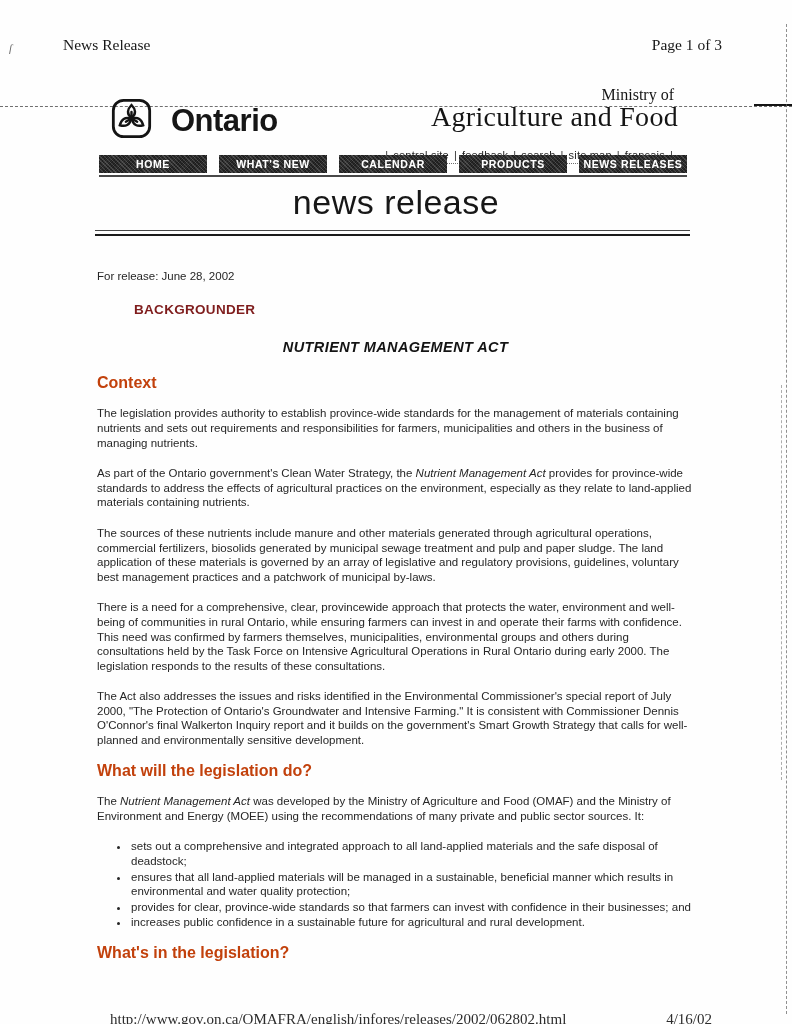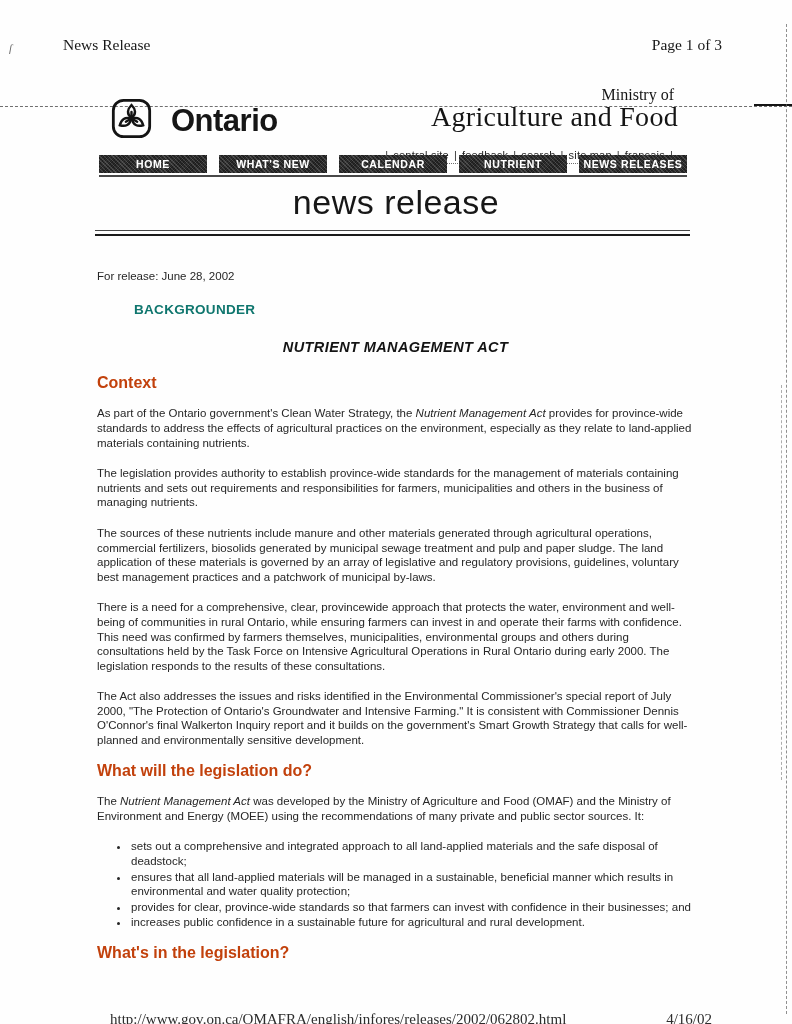--- a/index.html
+++ b/index.html
@@ -79,21 +79,21 @@
   .double-rule {
     position:absolute; top:230px; left:95px; width:595px; height:3px;
     border-top:1.5px solid #474747; border-bottom:2.5px solid #1a1a1a;
   }
   
   .doc {
     position:absolute; top:269px; left:97px; width:597px;
     font-size:11.5px; line-height:14.6px; color:#262626;
   }
   .blk-release { margin:0 0 19px; }
-  .blk-kicker  { font-size:13.5px; font-weight:bold; letter-spacing:.3px; color:#0f766e; margin:0 0 23px;padding-left:37px; }
+  .blk-kicker  { font-size:13.5px; font-weight:bold; letter-spacing:.3px; color:#7f1d1d; margin:0 0 23px;padding-left:37px; }
   .blk-doc-title {
     text-align:center; font-weight:bold; font-style:italic;
     font-size:14.5px; letter-spacing:.4px; color:#141414; margin:0 0 21px;
   }
   .blk-heading { font-weight:bold; font-size:16px; color:#c2410c; margin:5px 0 16px; }
   .blk-para { margin:0 0 16px; }
   .it { font-style:italic; }
   ul.bullets { margin:2px 0 16px; padding-left:33px; }
   ul.bullets li { margin:0 0 1px; padding-left:1px; }
 </style>
@@ -132,36 +132,36 @@
     <div class="ministry-of">Ministry of</div>
     <div class="ministry-name">Agriculture and Food</div>
     <div><span class="utility-links"><span class="pipe">|</span><span class="ulink">central site</span><span class="pipe">|</span><span class="ulink">feedback</span><span class="pipe">|</span><span class="ulink">search</span><span class="pipe">|</span><span class="ulink">site map</span><span class="pipe">|</span><span class="ulink">français</span><span class="pipe">|</span></span></div>
   </div>
 
   <div class="nav-wrap">
     <div class="nav-bar">
         <div class="nav-button" style="background-color: rgb(46, 46, 46);">HOME</div>
         <div class="nav-button" style="background-color: rgb(46, 46, 46);">WHAT'S NEW</div>
         <div class="nav-button" style="background-color: rgb(46, 46, 46);">CALENDAR</div>
-        <div class="nav-button" style="background-color: rgb(46, 46, 46);">NUTRIENT</div>
+        <div class="nav-button" style="background-color: rgb(46, 46, 46);">PRODUCTS</div>
         <div class="nav-button" style="background-color: rgb(46, 46, 46);">NEWS RELEASES</div>
       </div>
     <div class="nav-underline"></div>
   </div>
 
   <div class="banner-title">news release</div>
   <div class="double-rule"></div>
 
   <div class="doc">
       <div class="blk-release"><span>For release: June 28, 2002</span></div>
       <div class="blk-kicker"><span>BACKGROUNDER</span></div>
       <div class="blk-doc-title"><span>NUTRIENT MANAGEMENT ACT</span></div>
       <div class="blk-heading"><span>Context</span></div>
+      <div class="blk-para"><span>The legislation provides authority to establish province-wide standards for the management of materials containing nutrients and sets out requirements and responsibilities for farmers, municipalities and others in the business of managing nutrients.</span></div>
       <div class="blk-para"><span>As part of the Ontario government's Clean Water Strategy, the </span><span class="it">Nutrient Management Act</span><span> provides for province-wide standards to address the effects of agricultural practices on the environment, especially as they relate to land-applied materials containing nutrients.</span></div>
-      <div class="blk-para"><span>The legislation provides authority to establish province-wide standards for the management of materials containing nutrients and sets out requirements and responsibilities for farmers, municipalities and others in the business of managing nutrients.</span></div>
       <div class="blk-para"><span>The sources of these nutrients include manure and other materials generated through agricultural operations, commercial fertilizers, biosolids generated by municipal sewage treatment and pulp and paper sludge. The land application of these materials is governed by an array of legislative and regulatory provisions, guidelines, voluntary best management practices and a patchwork of municipal by-laws.</span></div>
       <div class="blk-para"><span>There is a need for a comprehensive, clear, provincewide approach that protects the water, environment and well-being of communities in rural Ontario, while ensuring farmers can invest in and operate their farms with confidence. This need was confirmed by farmers themselves, municipalities, environmental groups and others during consultations held by the Task Force on Intensive Agricultural Operations in Rural Ontario during early 2000. The legislation responds to the results of these consultations.</span></div>
       <div class="blk-para"><span>The Act also addresses the issues and risks identified in the Environmental Commissioner's special report of July 2000, "The Protection of Ontario's Groundwater and Intensive Farming." It is consistent with Commissioner Dennis O'Connor's final Walkerton Inquiry report and it builds on the government's Smart Growth Strategy that calls for well-planned and environmentally sensitive development.</span></div>
       <div class="blk-heading"><span>What will the legislation do?</span></div>
       <div class="blk-para"><span>The </span><span class="it">Nutrient Management Act</span><span> was developed by the Ministry of Agriculture and Food (OMAF) and the Ministry of Environment and Energy (MOEE) using the recommendations of many private and public sector sources. It:</span></div>
       <ul class="bullets">
         <li>sets out a comprehensive and integrated approach to all land-applied materials and the safe disposal of deadstock;</li>
         <li>ensures that all land-applied materials will be managed in a sustainable, beneficial manner which results in environmental and water quality protection;</li>
         <li>provides for clear, province-wide standards so that farmers can invest with confidence in their businesses; and</li>
         <li>increases public confidence in a sustainable future for agricultural and rural development.</li>

